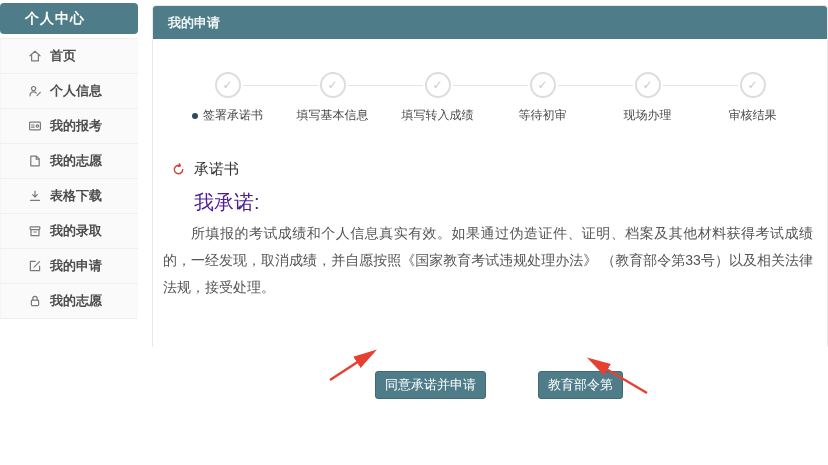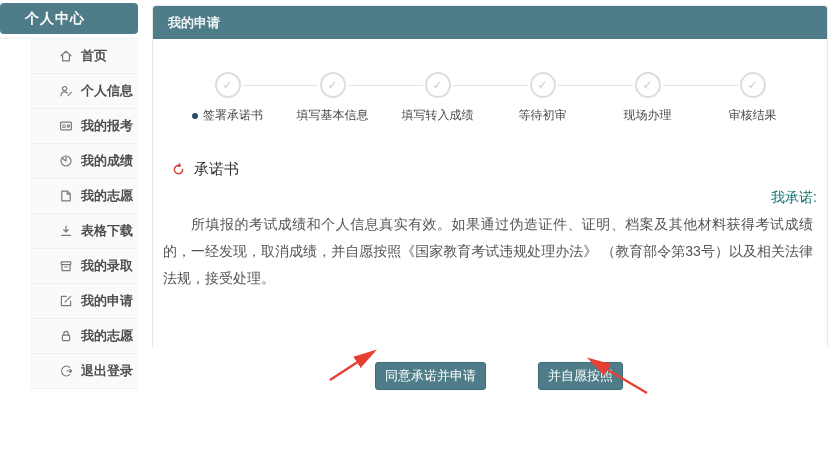--- a/index.html
+++ b/index.html
@@ -9,21 +9,21 @@
   .page { display:flex; width:828px; height:347px; }
 
   
   .sidebar { width:138px; flex:0 0 138px; padding-top:3px; background:#fff; }
   .sidebar-header { height:31px; line-height:31px; background:#4e7d89; color:#fff;
     border-radius:4px; padding-left:25px; font-size:14px; font-weight:bold;
     letter-spacing:1px; }
   .sidebar-nav { margin-top:4px; border-top:1px solid #f0f0f0; }
   .side-item { height:35px; display:flex; align-items:center; background:#fafafa;
     border-bottom:1px solid #f0f0f0; border-left:1px solid #f5f5f5;
-    padding-left:27px; cursor:pointer;margin-left:31px; }
+    padding-left:27px; cursor:pointer; }
   .side-item .icn { width:14px; height:14px; margin-right:8px; flex:0 0 14px; }
   .side-item svg { width:14px; height:14px; stroke:#7a7a7a; fill:none;
     stroke-width:1.2; stroke-linecap:round; stroke-linejoin:round; }
   .side-label { font-size:13px; color:#4d4d4d; font-weight:600; }
 
   
   .content { flex:1; margin:5px 0 0 14px; border:1px solid #e9e9e9;
     border-bottom:none; border-radius:4px 4px 0 0; background:#fff;
     display:flex; flex-direction:column; position:relative; }
   .content-header { height:33px; line-height:33px; background:#4e7d89;
@@ -45,21 +45,21 @@
   .bullet { display:inline-block; width:6px; height:6px; border-radius:50%;
     background:#2c4a66; margin-right:5px; }
 
   
   .commitment { margin-top:36px; }
   .commit-title-row { display:flex; align-items:center; padding-left:9px; }
   .commit-title-row svg { width:13px; height:13px; margin-right:9px;
     stroke:#cb4335; fill:none; stroke-width:1.5; stroke-linecap:round;
     stroke-linejoin:round; }
   .commit-title { font-size:15px; color:#333; }
-  .commit-intro { margin-top:10px; padding-left:31px; font-size:14px; color:#0f766e;text-align:right; }
+  .commit-intro { margin-top:10px; padding-left:31px; font-size:20px; color:#4c1d95; }
   .commit-body { margin-top:4px; font-size:14px; color:#555; line-height:27px;
     text-indent:2em; text-align:justify; padding-right:4px; }
 
   
   .button-row { margin-top:70px; padding-left:212px; display:flex; gap:52px; }
   .btn { background:#4e7d89; color:#fff; border:1px solid #406b76;
     border-radius:3px; font-size:13px; padding:4px 9px; cursor:pointer;
     font-family:inherit; }
 
   
@@ -94,27 +94,20 @@
 
       <div class="side-item">
         <span class="icn"><svg viewBox="0 0 14 14">
               <rect x="1.6" y="3.2" width="10.8" height="7.6" rx="0.8"></rect>
               <path d="M3.6 6 H6.2 M3.6 8.2 H6.2"></path>
               <circle cx="9.4" cy="7" r="1.2"></circle>
             </svg></span>
         <span class="side-label">我的报考</span>
       </div>
 
-      <div class="side-item">
-        <span class="icn"><svg viewBox="0 0 14 14">
-              <circle cx="7" cy="7" r="5"></circle>
-              <path d="M7 7 V2.5 M7 7 L3.5 4.5"></path>
-            </svg></span>
-        <span class="side-label">我的成绩</span>
-      </div>
 
       <div class="side-item">
         <span class="icn"><svg viewBox="0 0 14 14">
               <path d="M2.8 2.2 H8.4 L11.2 5 V11.8 H2.8 Z"></path>
               <path d="M8.2 2.4 V5.2 H11"></path>
             </svg></span>
         <span class="side-label">我的志愿</span>
       </div>
 
       <div class="side-item">
@@ -144,27 +137,20 @@
       </div>
 
       <div class="side-item">
         <span class="icn"><svg viewBox="0 0 14 14">
               <rect x="3.4" y="6.2" width="7.2" height="5.4" rx="0.8"></rect>
               <path d="M4.8 6.2 V4.6 C4.8 3.3 5.8 2.4 7 2.4 C8.2 2.4 9.2 3.3 9.2 4.6 V6.2"></path>
             </svg></span>
         <span class="side-label">我的志愿</span>
       </div>
 
-      <div class="side-item">
-        <span class="icn"><svg viewBox="0 0 14 14">
-              <path d="M10.6 3.4 A4.8 4.8 0 1 0 10.6 10.6"></path>
-              <path d="M8 7 H12.6 M11 5.5 L12.6 7 L11 8.5"></path>
-            </svg></span>
-        <span class="side-label">退出登录</span>
-      </div>
 
     </nav>
   </aside>
 
   <main class="content">
     <div class="content-header">
       <span>我的申请</span>
     </div>
 
     <div class="content-body">
@@ -216,21 +202,21 @@
               <path d="M8 0.9 L9 3 L6.7 3.6"></path>
             </svg>
           <span class="commit-title">承诺书</span>
         </div>
         <div class="commit-intro">我承诺:</div>
         <p class="commit-body">所填报的考试成绩和个人信息真实有效。如果通过伪造证件、证明、档案及其他材料获得考试成绩的，一经发现，取消成绩，并自愿按照《国家教育考试违规处理办法》 （教育部令第33号）以及相关法律法规，接受处理。</p>
       </div>
 
       <div class="button-row">
         <button class="btn">同意承诺并申请</button>
-        <button class="btn">并自愿按照</button>
+        <button class="btn">教育部令第</button>
       </div>
 
       <svg class="arrows" viewBox="0 0 673 427">
         <defs>
           <marker id="ah" markerWidth="10" markerHeight="8" refX="8" refY="4" orient="auto">
             <polygon points="0 1.2, 10 4, 0 6.8" fill="#e74033"></polygon>
           </marker>
         </defs>
         <line x1="177" y1="341" x2="220" y2="313" stroke="#e74033" stroke-width="2.4" marker-end="url(#ah)"></line>
         <line x1="494" y1="354" x2="438" y2="321" stroke="#e74033" stroke-width="2.4" marker-end="url(#ah)"></line>

